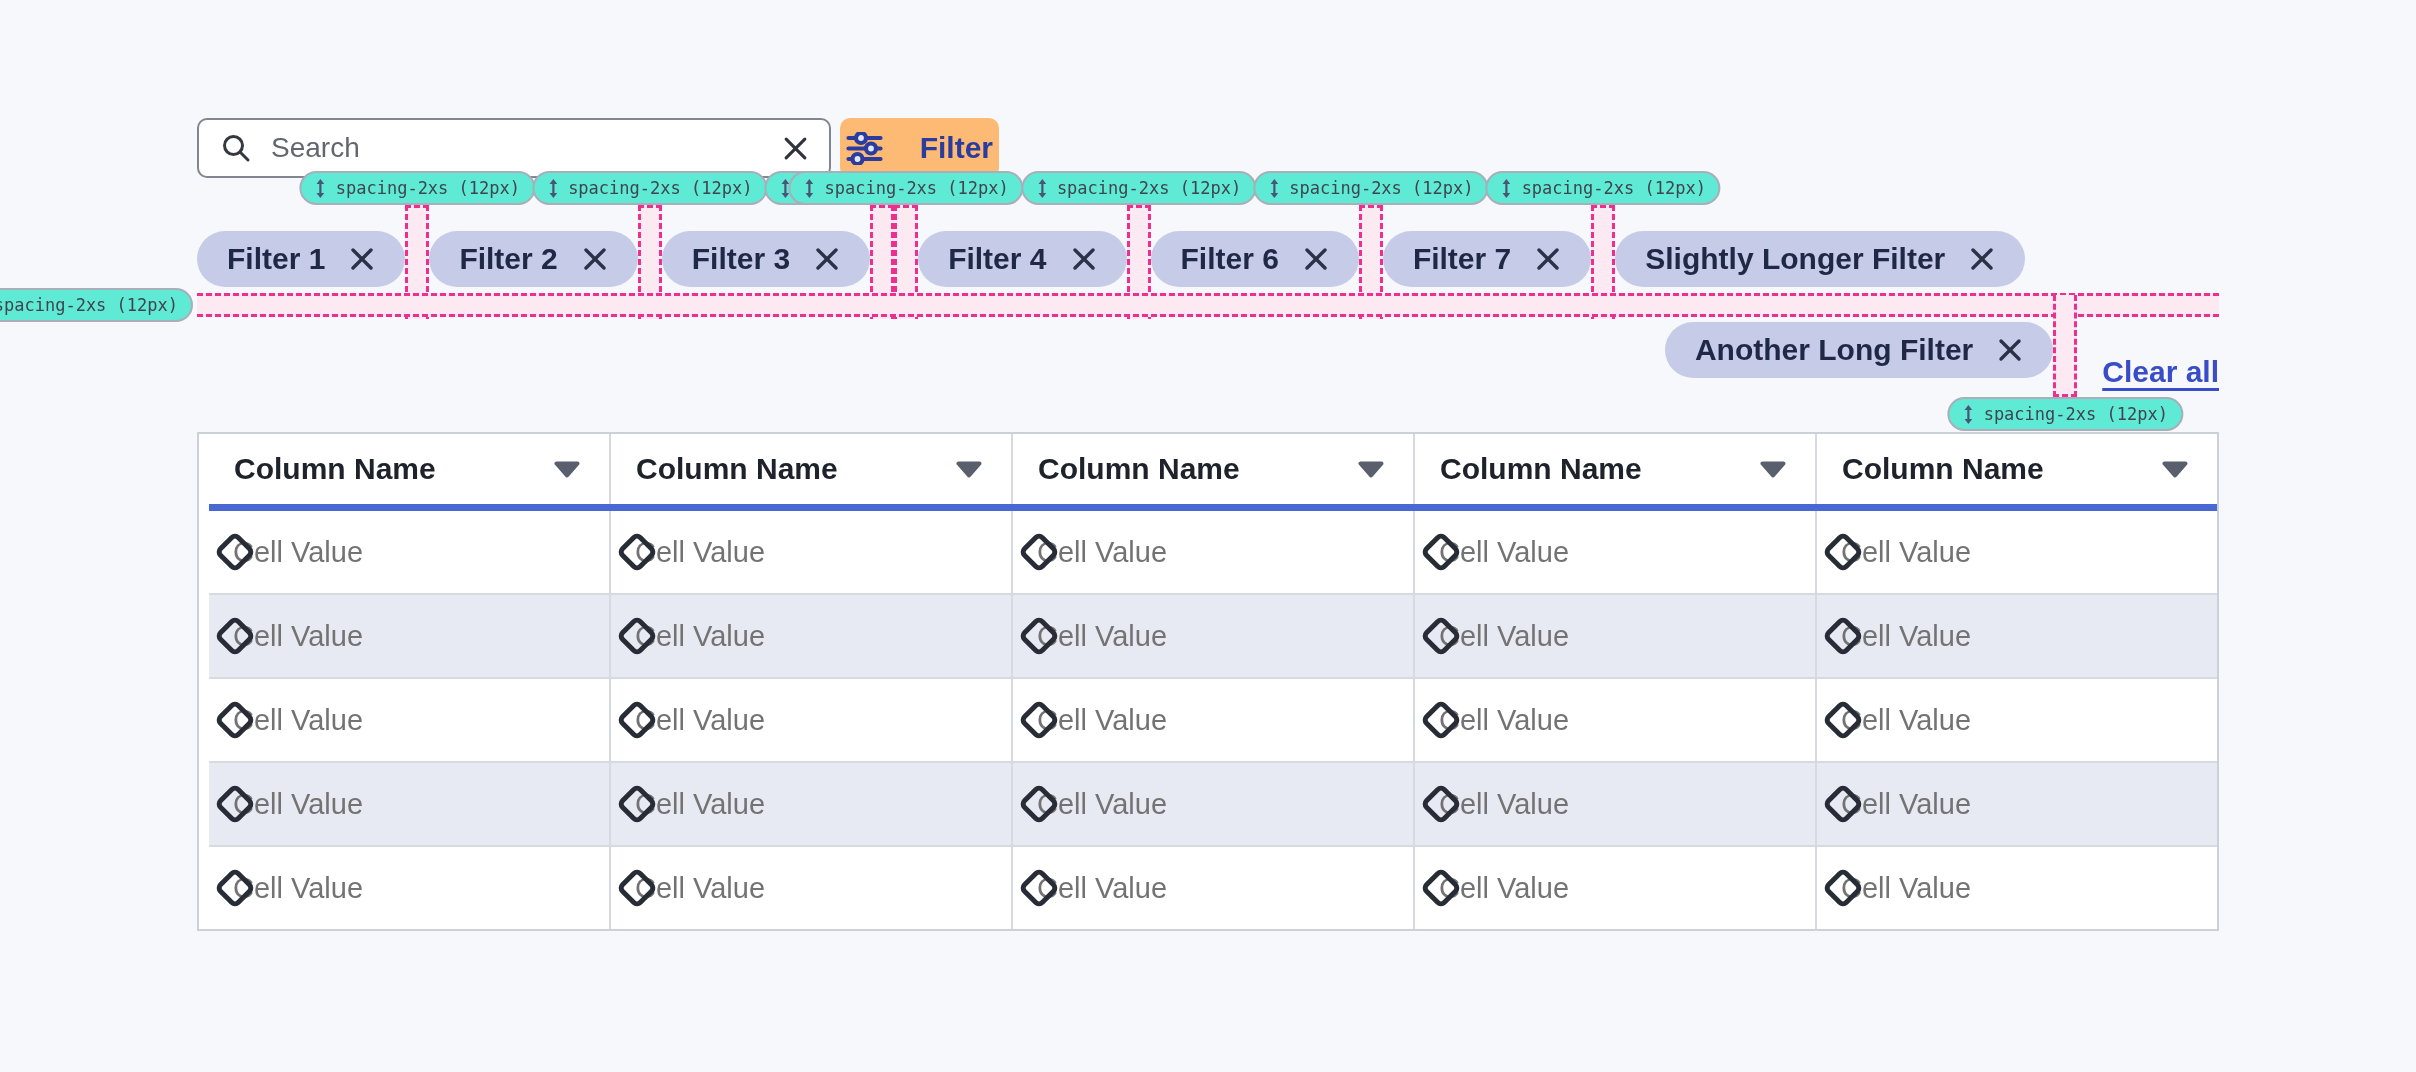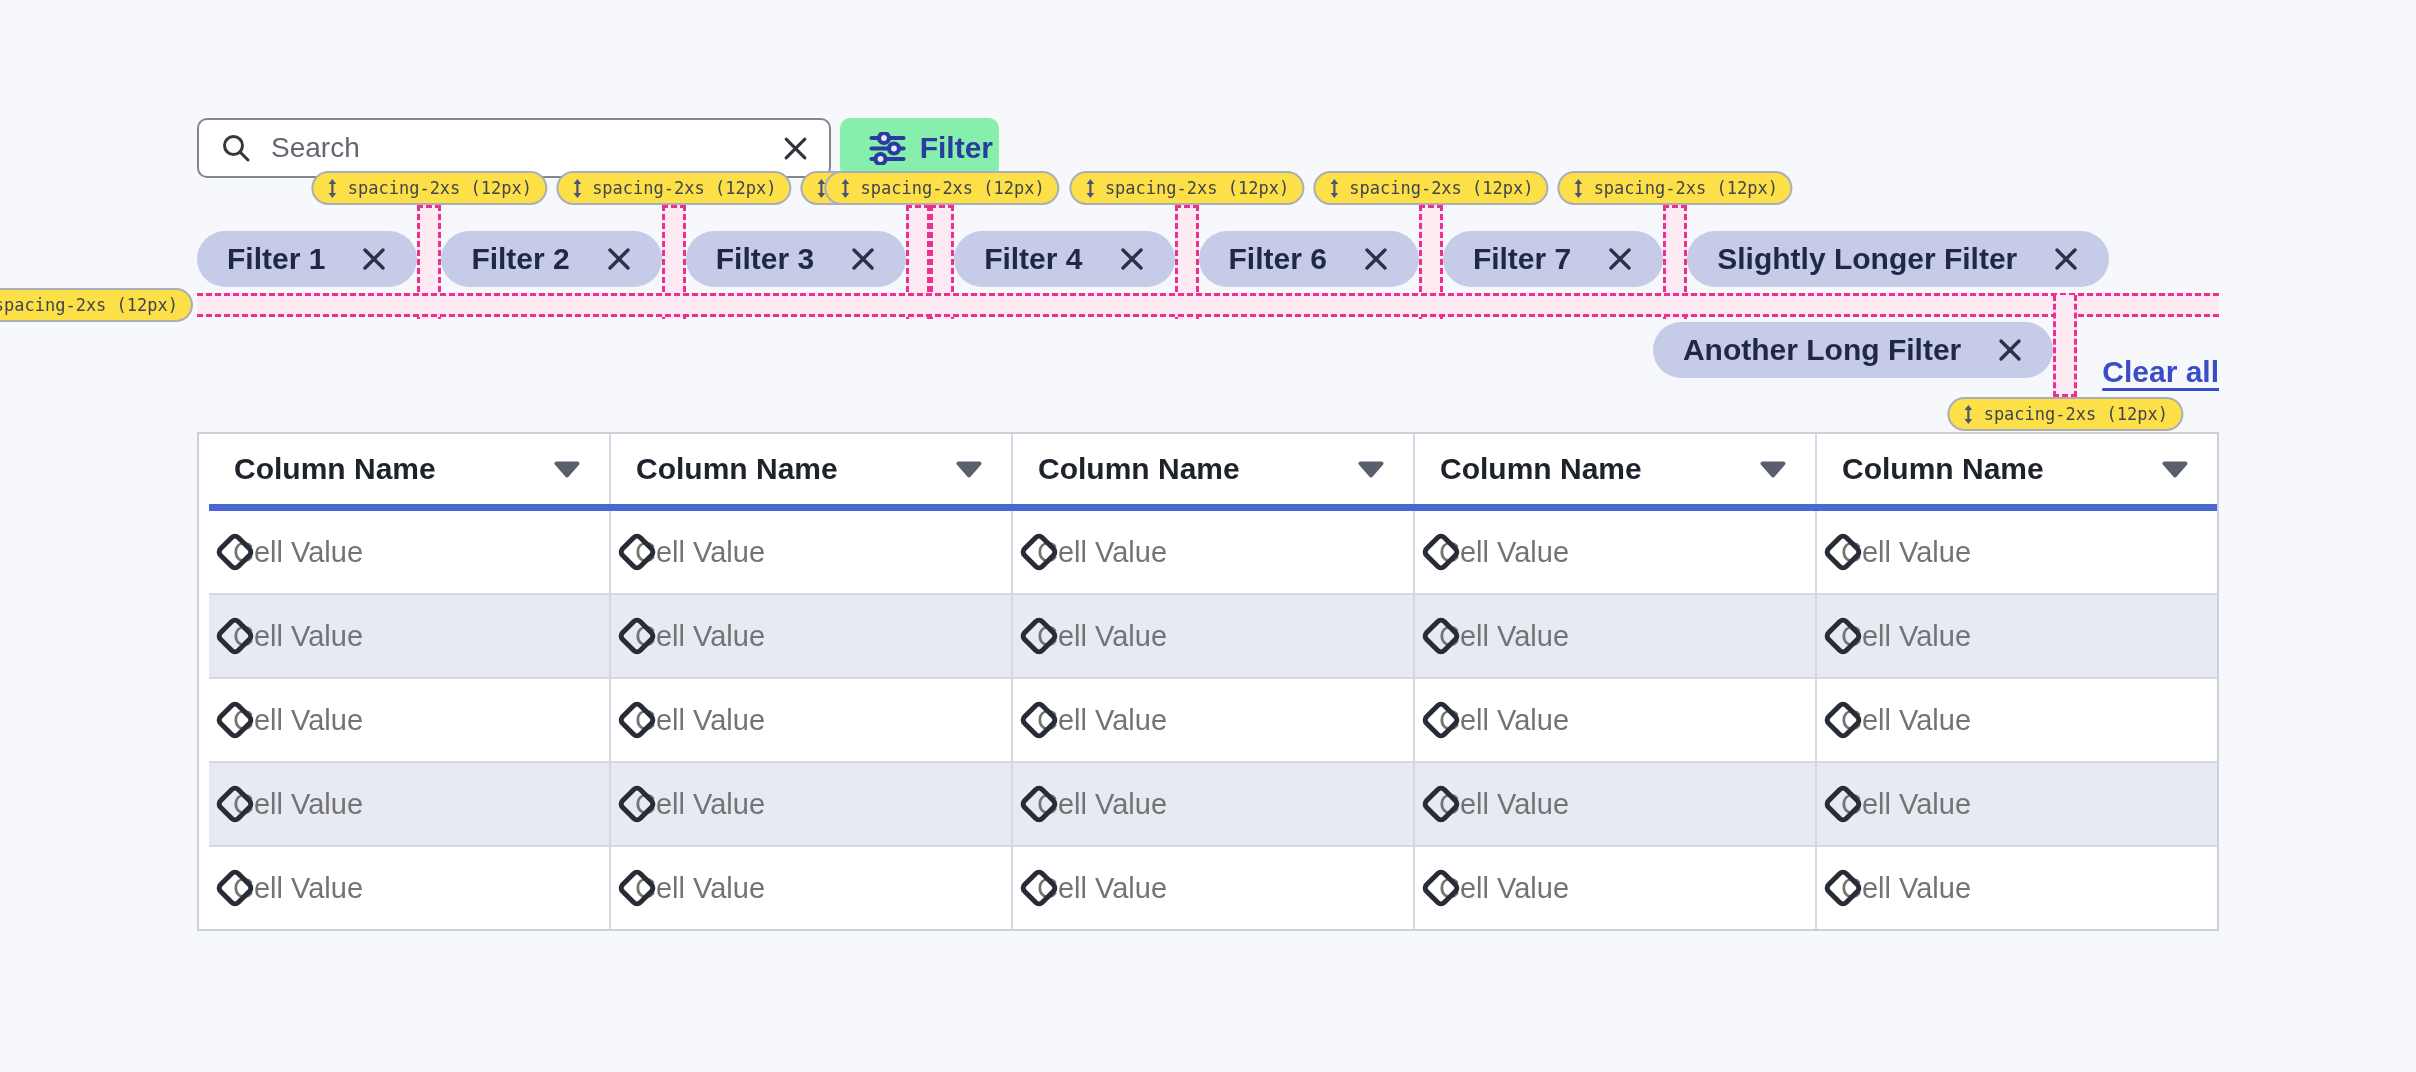--- a/index.html
+++ b/index.html
@@ -8,42 +8,42 @@
   .stage{position:relative;width:2288px;height:1072px;background:#f7f8fb;}
   .content{position:absolute;left:197px;top:118px;width:2022px;}
 
   
   .search-row{display:flex;align-items:stretch;height:60px;}
   .search-box{box-sizing:border-box;width:634px;background:#ffffff;border:2px solid #81868f;
               border-radius:10px;display:flex;align-items:center;padding:0 20px 0 22px;gap:18px;}
   .search-box input{flex:1;border:none;outline:none;background:transparent;
                     font-family:"Liberation Sans",sans-serif;font-size:28px;color:#343942;}
   .search-box input::placeholder{color:#62676f;}
-  .filter-btn{margin-left:9px;width:159px;border:none;border-radius:10px;background:#86efac;
-              display:flex;align-items:center;justify-content:flex-end;gap:14px;cursor:pointer;
+  .filter-btn{margin-left:9px;width:159px;border:none;border-radius:10px;background:#fdba74;
+              display:flex;align-items:center;justify-content:space-between;gap:14px;cursor:pointer;
               font-family:"Liberation Sans",sans-serif;font-size:30px;font-weight:bold;color:#2b3c9f;}
 
   
   .chips-row{display:flex;align-items:center;height:56px;position:relative;white-space:nowrap;}
   #chips-row-1{margin-top:53px;}
   #chips-row-2{margin-top:5px;justify-content:flex-end;}
   .chip{height:56px;border-radius:28px;background:#c6cbe8;display:flex;align-items:center;
-        padding:0 30px;gap:36px;font-size:30px;font-weight:bold;color:#1f2945;flex:none;}
+        padding:0 30px;gap:24px;font-size:30px;font-weight:bold;color:#1f2945;flex:none;}
   .chip .chip-x{cursor:pointer;display:block;}
   .clear-all{margin-left:25px;font-size:30px;font-weight:bold;color:#3a4dc9;cursor:pointer;
              text-decoration:underline;text-decoration-thickness:3px;text-underline-offset:6px;margin-top:44px;}
 
   
   .gap{width:24px;flex:none;align-self:stretch;position:relative;}
   .band{position:absolute;left:0;right:0;background:#fce9f2;
         border-left:3px dashed #ed2f8f;border-right:3px dashed #ed2f8f;box-sizing:border-box;}
   .gap-r1 .band{top:-26px;bottom:-32px;border-top:3px dashed #ed2f8f;}
   .gap-r2 .band{top:-27px;bottom:-19px;border-bottom:3px dashed #ed2f8f;}
   .pill{height:26px;box-sizing:content-box;display:inline-flex;align-items:center;gap:9px;
-        padding:2px 13px;background:#fde047;border:2px solid #a9aeb8;border-radius:18px;
+        padding:2px 13px;background:#5eead4;border:2px solid #a9aeb8;border-radius:18px;
         font-family:"DejaVu Sans Mono",monospace;font-size:17px;color:#40454f;white-space:nowrap;z-index:3;}
   .pill-above{position:absolute;bottom:calc(100% + 26px);left:50%;transform:translateX(-50%);}
   .pill-below{position:absolute;top:calc(100% + 19px);left:50%;transform:translateX(-50%);}
   .hband{margin-top:6px;height:18px;background:#fce9f2;position:relative;
          border-top:3px dashed #ed2f8f;border-bottom:3px dashed #ed2f8f;}
   .pill-left{position:absolute;right:calc(100% + 4px);top:50%;transform:translateY(-50%);}
 
   
   .table{margin-top:54px;box-sizing:border-box;width:2022px;background:#ffffff;
          border:2px solid #ccd0d9;padding-left:10px;}

